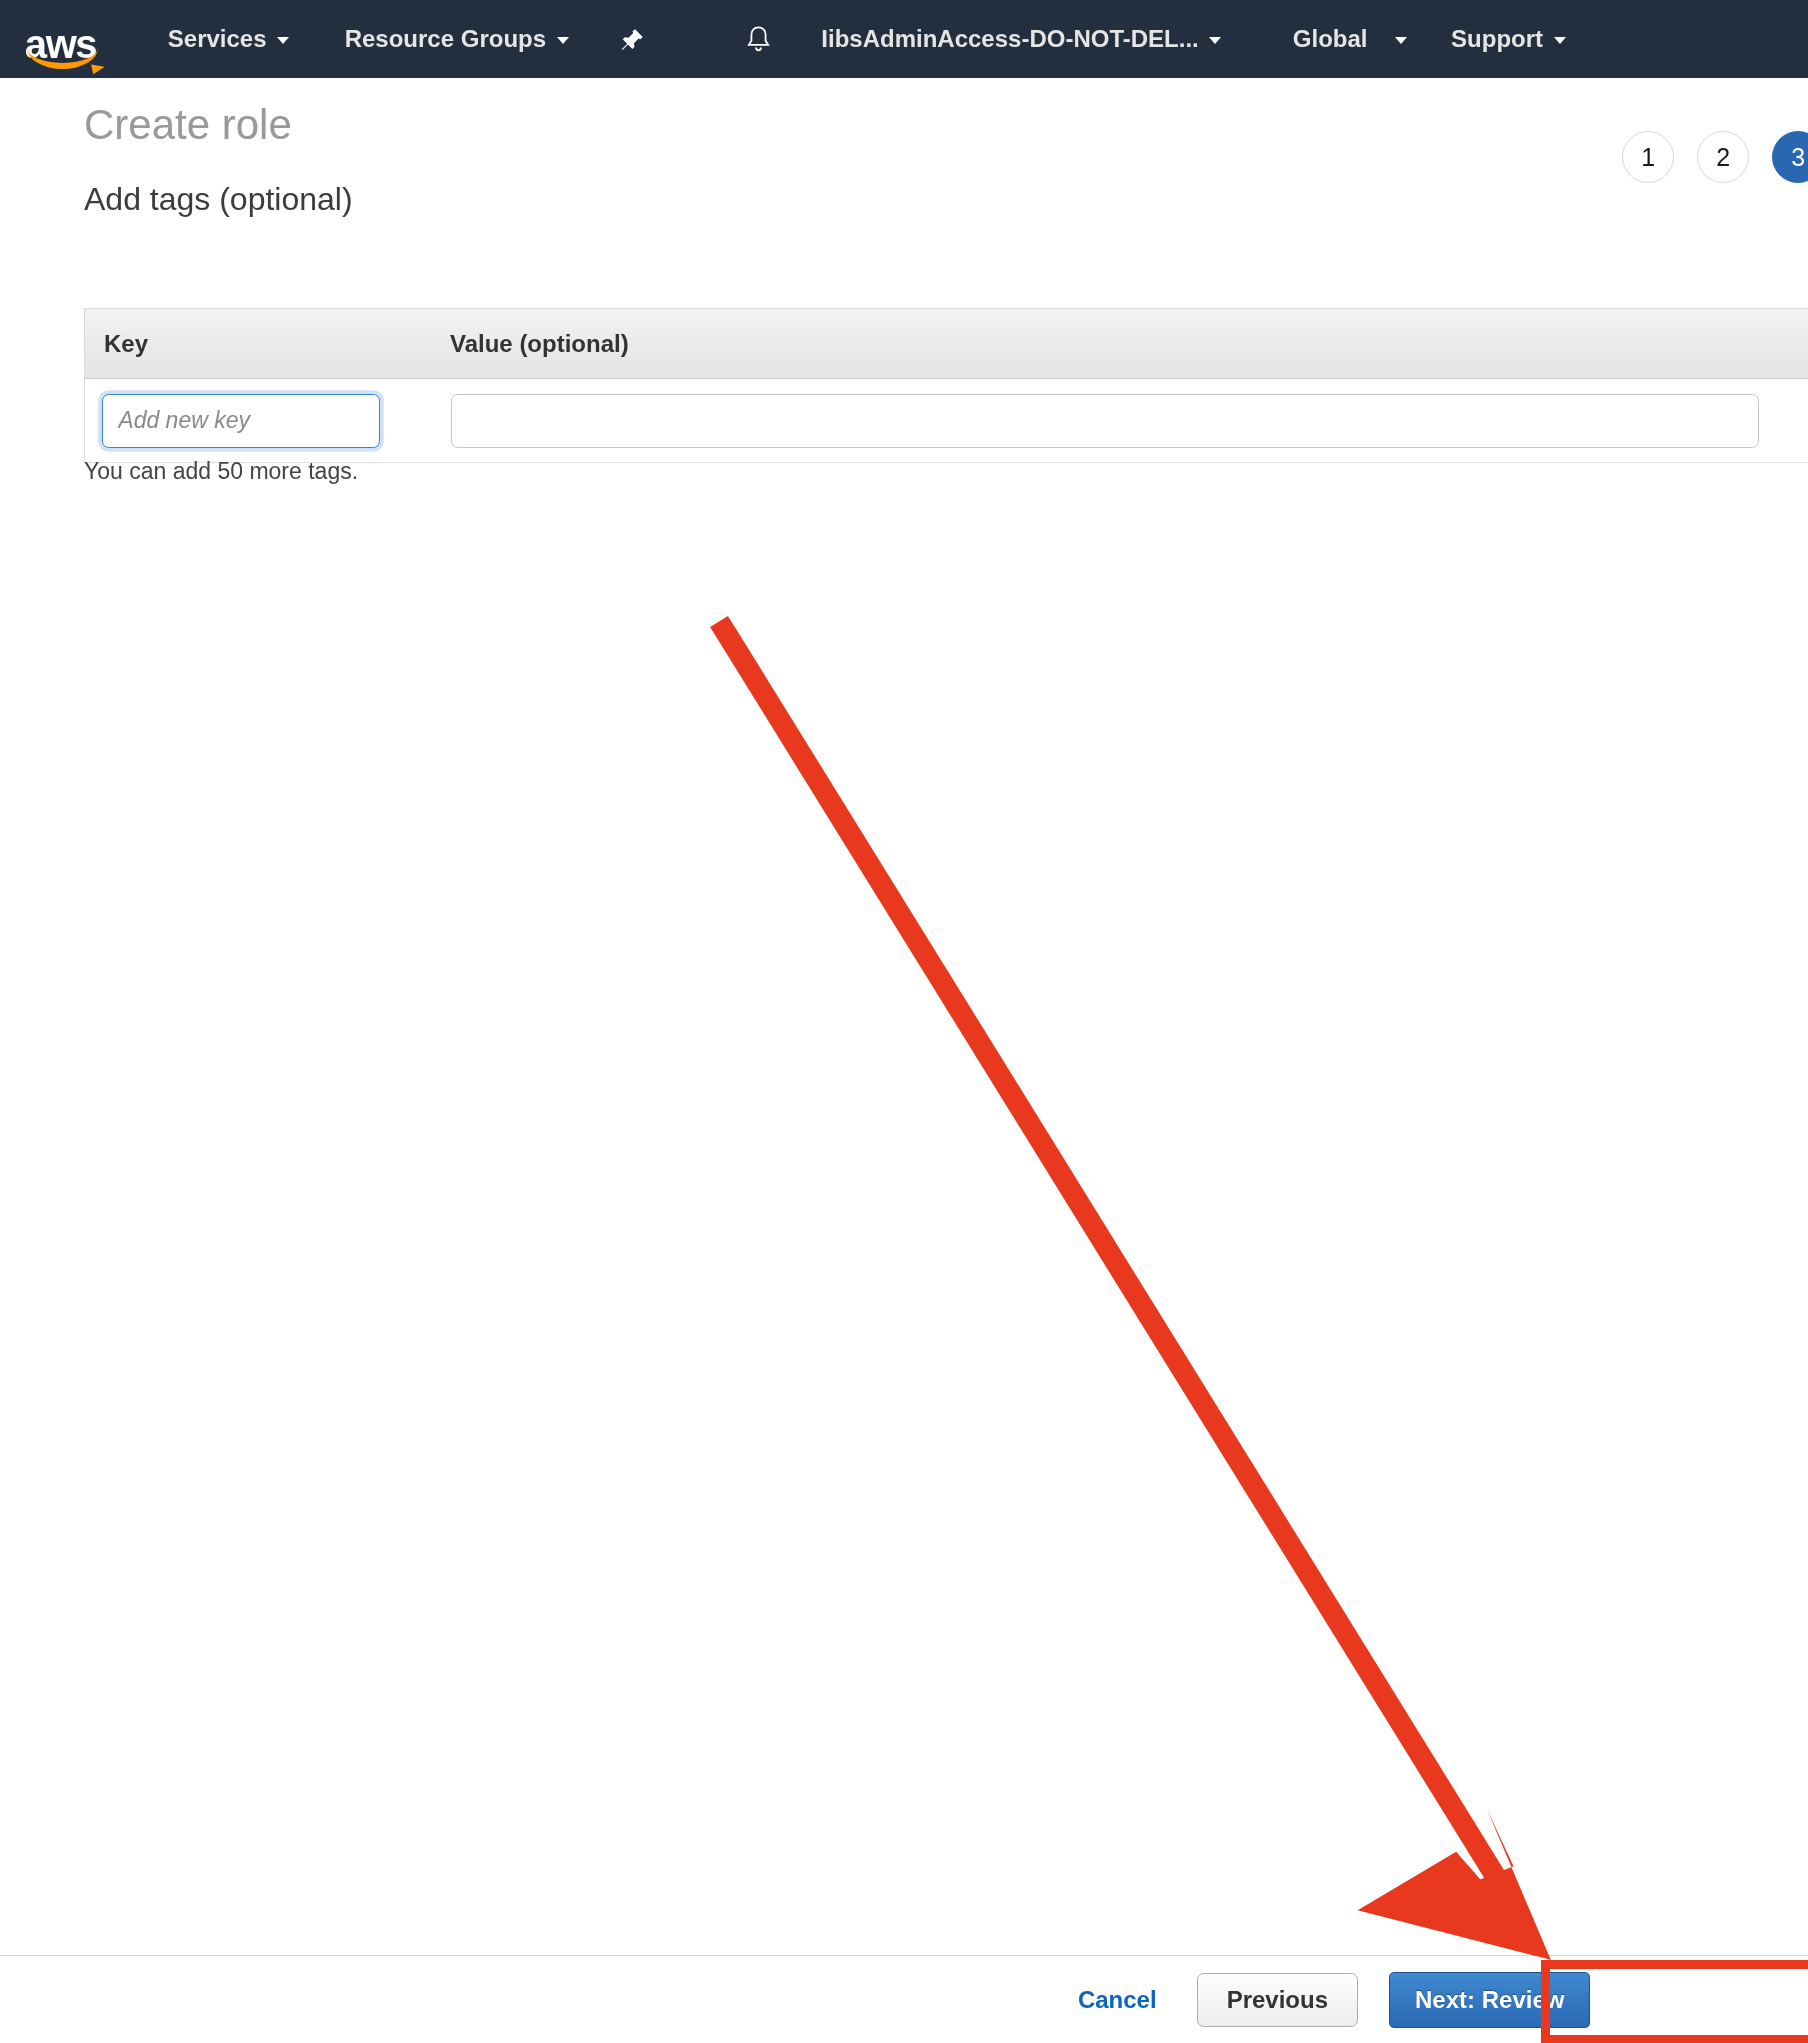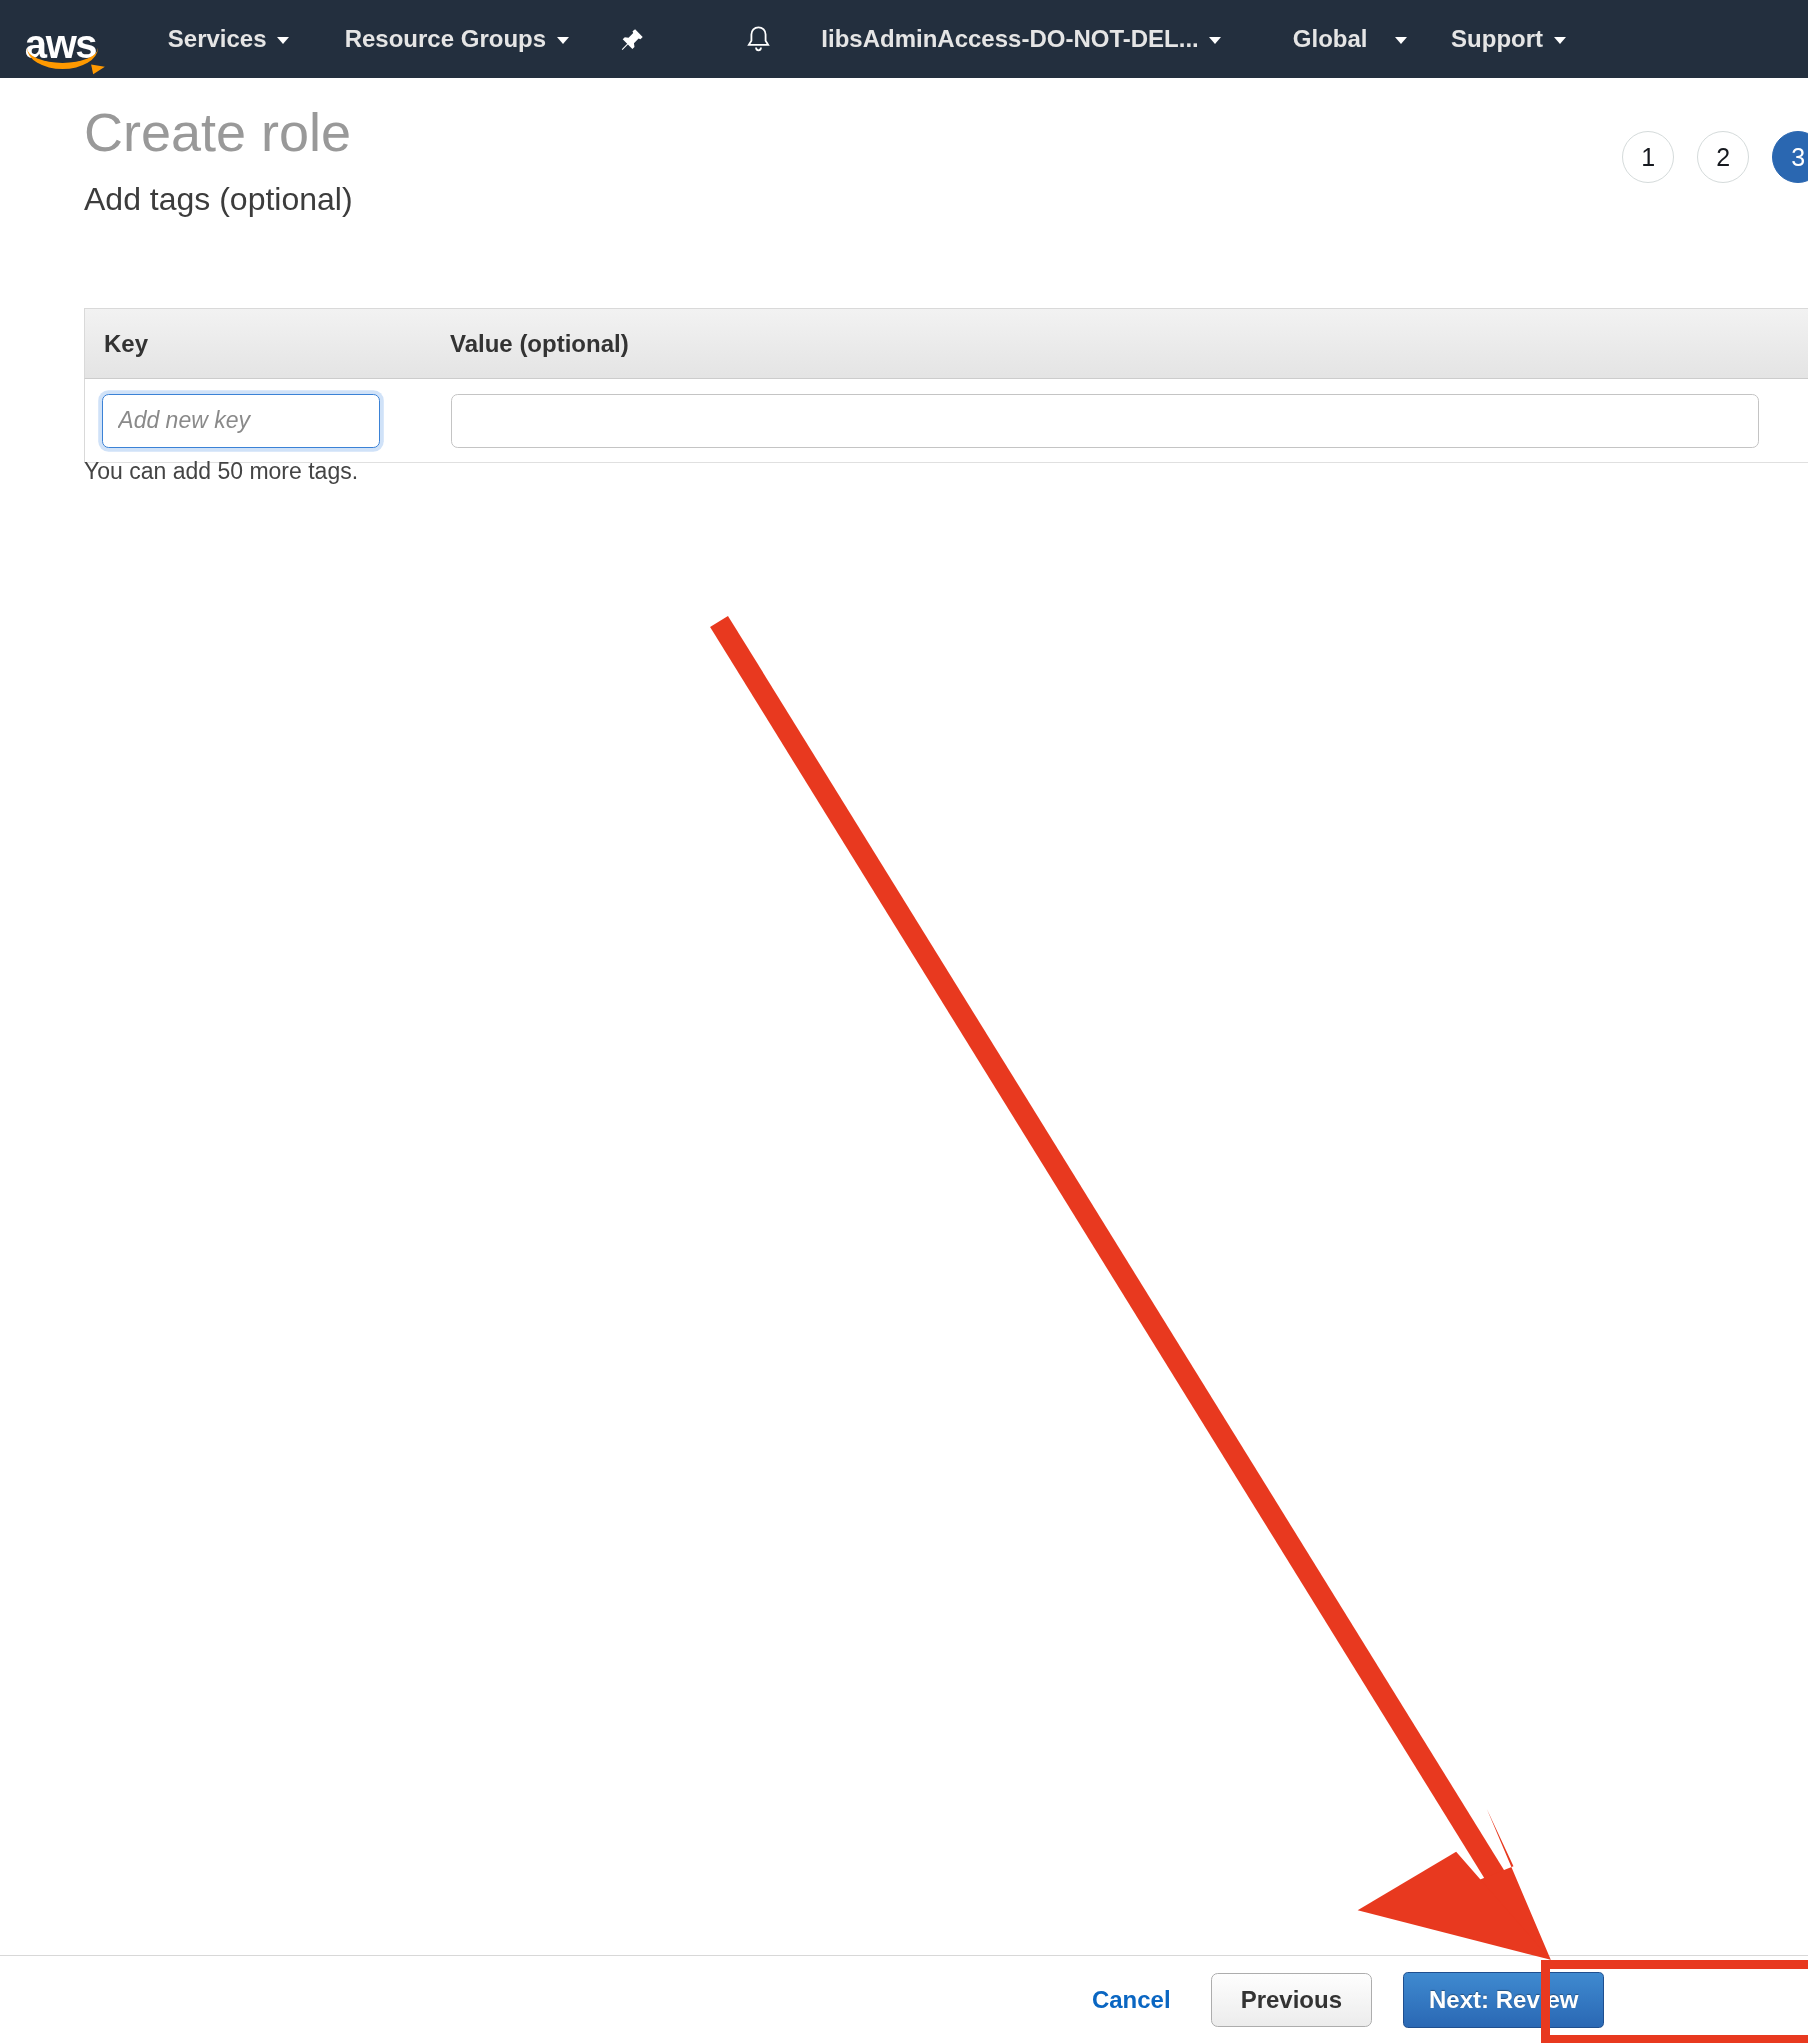--- a/index.html
+++ b/index.html
@@ -103,21 +103,21 @@
     display: block;
     cursor: pointer;
   }
 
   
   .content { position: absolute; top: 78px; left: 0; width: 1809px; }
 
   .page-title {
     position: absolute;
     top: 23px; left: 84px;
-    font-size: 54px;
+    font-size: 42px;
     font-weight: 400;
     color: #999999;
     letter-spacing: 0px;
     text-align: right;
   }
 
   .steps {
     position: absolute;
     top: 53px; right: -15.3px;
     display: flex;
@@ -234,21 +234,20 @@
   }
   .footer-bar {
     position: absolute;
     top: 1956px; left: 0;
     width: 1598px;
     height: 88px;
     background: #ffffff;
     display: flex;
     align-items: center;
     justify-content: flex-end;
-    margin-left: 14px;
   }
   .btn-cancel {
     font-size: 24px;
     font-weight: 700;
     color: #0a66c2;
     background: none;
     border: none;
     cursor: pointer;
     padding: 0;
     margin-right: 40px;

